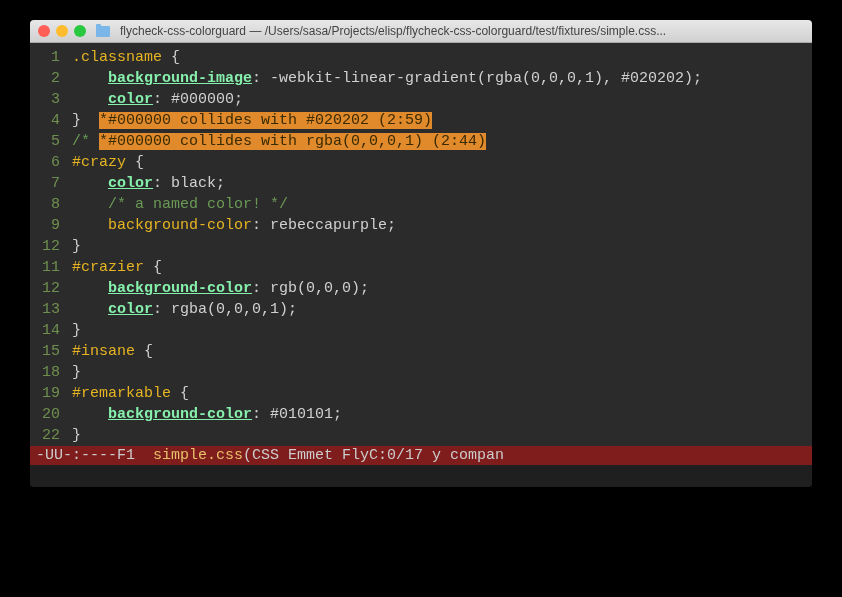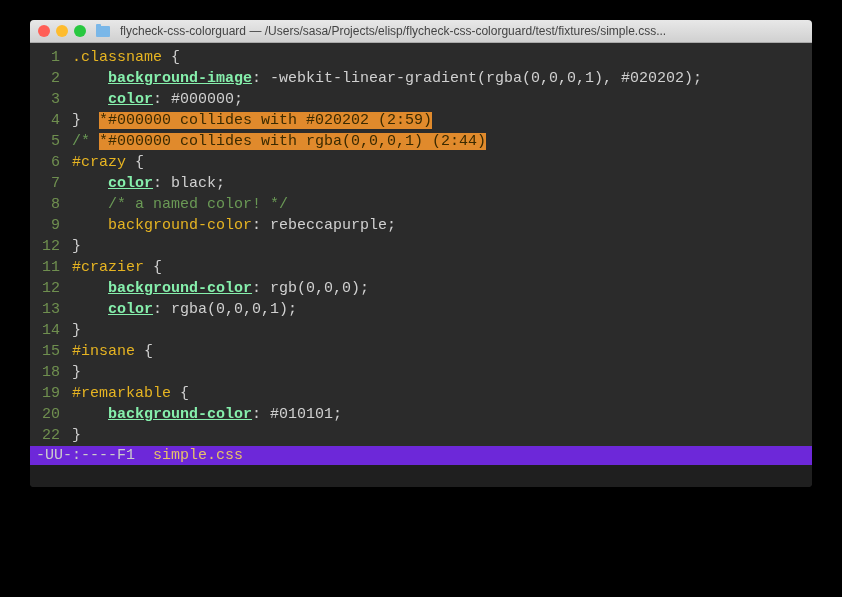--- a/index.html
+++ b/index.html
@@ -74,21 +74,21 @@
     .code {
       flex: 1;
       color: #d0d0d0;
     }
     .tok-selector { color: #e6b422; }
     .tok-prop { color: #86efac; font-weight: bold; text-decoration: underline; }
     .tok-prop-plain { color: #e6b422; }
     .tok-comment { color: #6a9955; }
     .tok-warn-hi { background: #e08a2c; color: #3a2a00; margin-top: 32px; }
     .modeline {
-      background: #6d28d9;
+      background: #7f1d1d;
       color: #ccc;
       font-size: 15px;
       padding: 1px 6px;
       display: flex;
       white-space: pre;
     }
     .modeline .file { color: #e6c06a; font-weight: normal; }
     .minibuffer {
       background: #1f1f1f;
       height: 22px;
@@ -124,16 +124,17 @@
       <div class="line"><div class="gutter">15</div><div class="code"><span class="tok-selector">#insane</span><span> {</span></div></div>
       <div class="line"><div class="gutter">18</div><div class="code"><span>}</span></div></div>
       <div class="line"><div class="gutter">19</div><div class="code"><span class="tok-selector">#remarkable</span><span> {</span></div></div>
       <div class="line"><div class="gutter">20</div><div class="code"><span>    </span><span class="tok-prop">background-color</span><span>: #010101;</span></div></div>
       <div class="line"><div class="gutter">22</div><div class="code"><span>}</span></div></div>
     </div>
 
   <div class="modeline">
     <span>-UU-:----F1  </span>
     <span class="file">simple.css</span>
+    <span>(CSS Emmet FlyC:0/17 y compan</span>
   </div>
 
   <div class="minibuffer"></div>
 </div>
 
 </body></html>

